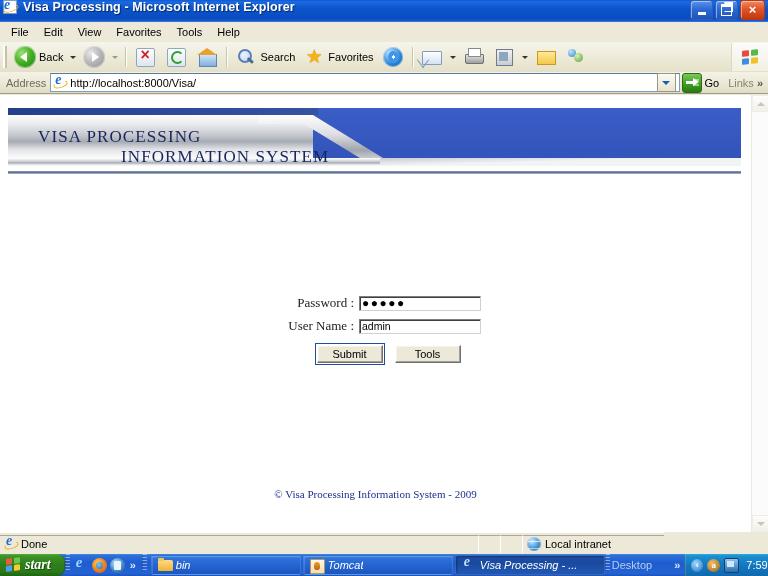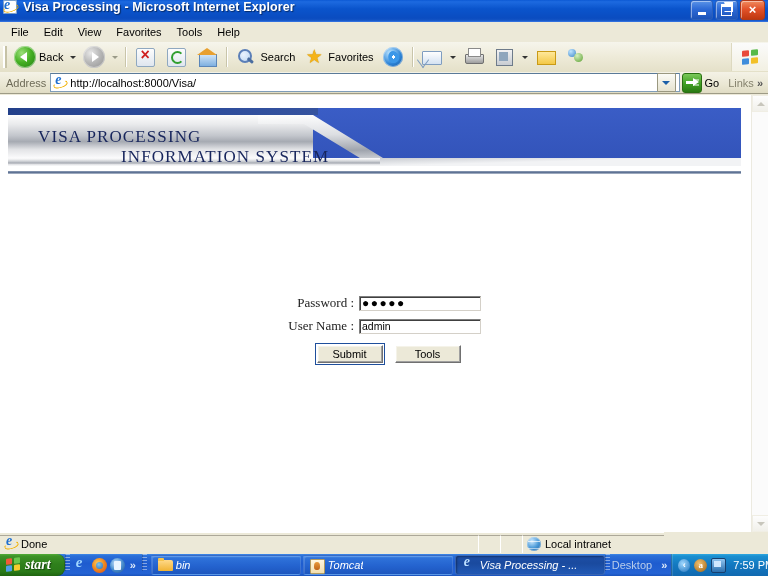--- a/index.html
+++ b/index.html
@@ -554,21 +554,21 @@
     background: linear-gradient(to bottom, #e8993a, #c06418);
     border-radius: 50% 50% 40% 40%;
   }
   .ic-ietask { width: 14px; height: 14px; position: relative; }
   .ic-ietask::before {
     content: "e"; position: absolute; left: 2px; top: -4px;
     font-family: "Liberation Serif", serif; font-style: italic;
     font-weight: bold; font-size: 14px; color: #bcdfff;
   }
   .deskbar {
-    display: flex; align-items: center; gap: 7px; padding: 0 2px; flex: none;
+    display: flex; align-items: center; gap: 20px; padding: 0 2px; flex: none;
     height: 22px;
   }
   .desk-label { color: #b8cdea; font-size: 11px; white-space: nowrap; }
   .tray {
     display: flex; align-items: center; gap: 4px; height: 22px; flex: none;
     padding: 0 5px 0 7px;
     background: linear-gradient(to bottom, #2fa8e0 0%, #1a8fd0 10%, #1378c0 50%, #1069b0 100%);
     box-shadow: inset 1px 0 0 rgba(0,0,0,0.22), inset 2px 0 0 rgba(255,255,255,0.14);
   }
   .tray-ic { width: 13px; height: 13px; flex: none; position: relative; border-radius: 2px; }
@@ -770,20 +770,21 @@
         <div class="frow">
           <span class="flabel">User Name :</span>
           <div class="finput" placeholder="">admin</div>
         </div>
         <div class="btnrow">
           <div class="fbtn default">Submit</div>
           <div class="fbtn">Tools</div>
         </div>
       </div>
 
+      <div class="footer">© Visa Processing Information System - 2009</div>
     </div>
   </div>
 
   <div class="vscroll">
     <div class="sb-arrow">
       <div class="sb-tri-up"></div>
     </div>
     <div class="sb-arrow bottom">
       <div class="sb-tri-dn"></div>
     </div>

